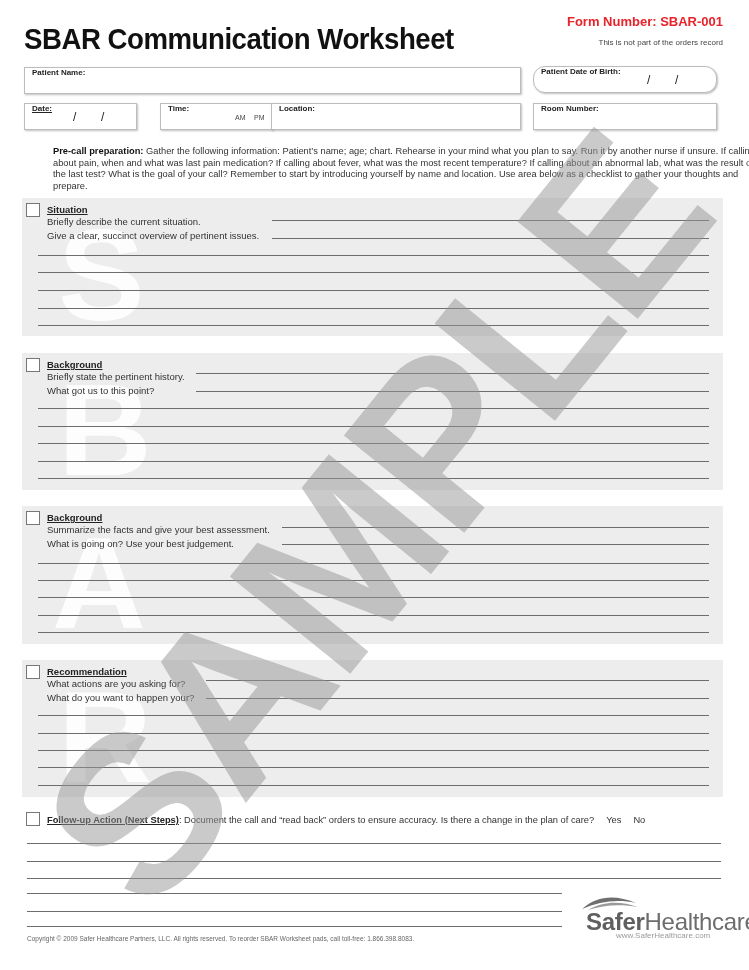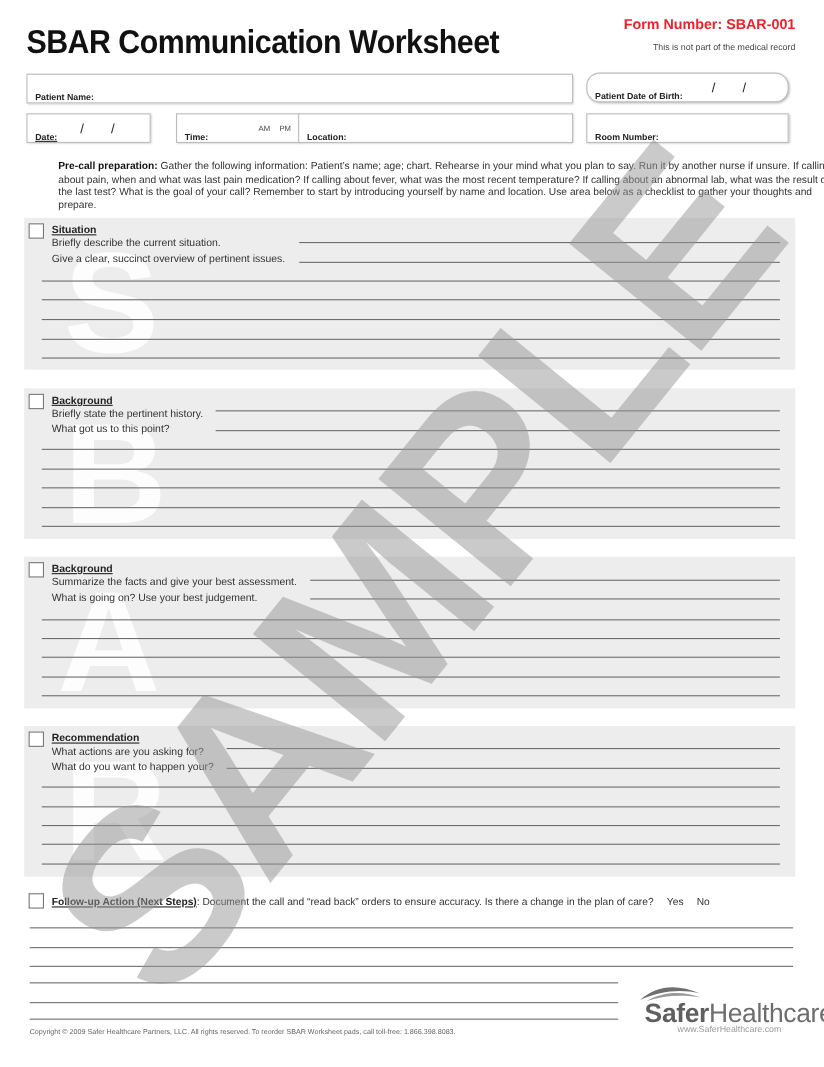--- a/index.html
+++ b/index.html
@@ -3,21 +3,21 @@
 <meta charset="utf-8">
 <style>
   * { box-sizing: border-box; margin: 0; padding: 0; }
   html, body { width: 749px; height: 970px; background: #ffffff; overflow: hidden; }
   body { position: relative; font-family: "Liberation Sans", sans-serif; color: #222; }
 
   .title { position: absolute; left: 24px; top: 22px; font-size: 30px; font-weight: bold; color: #111; letter-spacing: -0.5px; transform: scaleX(0.92); transform-origin: left top; }
   .form-number { position: absolute; right: 26px; top: 14px; font-size: 13px; font-weight: bold; color: #e8232a; }
   .not-record { position: absolute; right: 26px; top: 38px; font-size: 8px; color: #444; }
 
-  .field { position: absolute; border: 1px solid #bcbcbc; box-shadow: 1px 1px 2px rgba(0,0,0,0.25); background: #fff; height: 27px; font-size: 8px; font-weight: bold; color: #222; display: flex; align-items: flex-end; padding-left: 7px; }
+  .field { position: absolute; border: 1px solid #bcbcbc; box-shadow: 1px 1px 2px rgba(0,0,0,0.25); background: #fff; height: 27px; font-size: 8px; font-weight: bold; color: #222; display: flex; align-items: flex-start; padding-left: 7px; }
   .field .slash { position: absolute; font-size: 12px; font-weight: normal; top: 6px; }
   .field .ampm { position: absolute; font-size: 7px; font-weight: normal; color: #444; top: 10px; }
 
   .precall { position: absolute; left: 24px; top: 146px; width: 702px; font-size: 9.3px; line-height: 11.5px; color: #333; margin-left: 29px; }
   .precall b { color: #111; }
 
   .section { position: absolute; left: 22px; width: 701px; background: #ededed; }
   .checkbox { position: absolute; left: 4px; top: 5px; width: 14px; height: 14px; border: 1px solid #777; background: #fff; }
   .sec-title { position: absolute; left: 25px; top: 6px; font-size: 9.5px; font-weight: bold; text-decoration: underline; color: #222; }
   .sec-line1, .sec-line2 { position: absolute; left: 25px; font-size: 9.5px; color: #333; white-space: nowrap; }
@@ -40,21 +40,21 @@
 
   .ghost-letter { position: absolute; left: 36px; font-size: 130px; font-weight: bold; color: #ffffff; opacity: 0.9; line-height: 1; pointer-events: none; }
 
   .watermark { position: absolute; left: 375px; top: 520px; transform: translate(-50%, -50%) rotate(-51deg); font-size: 225px; font-weight: bold; color: rgba(150,150,150,0.5); letter-spacing: -6px; white-space: nowrap; pointer-events: none; line-height: 1; }
 </style>
 </head>
 <body>
 
 <div class="title">SBAR Communication Worksheet</div>
 <div class="form-number">Form Number: SBAR-001</div>
-<div class="not-record">This is not part of the medical record</div>
+<div class="not-record">This is not part of the orders record</div>
 
 <div class="field" style="left:24px; top:67px; width:497px;">
   <span>Patient Name:</span>
 </div>
 <div class="field" style="left:533px; top:66px; width:184px;border-radius:12px;">
   <span>Patient Date of Birth:</span>
   <span class="slash" style="left:113px;">/</span>
   <span class="slash" style="left:141px;">/</span>
 </div>
 

